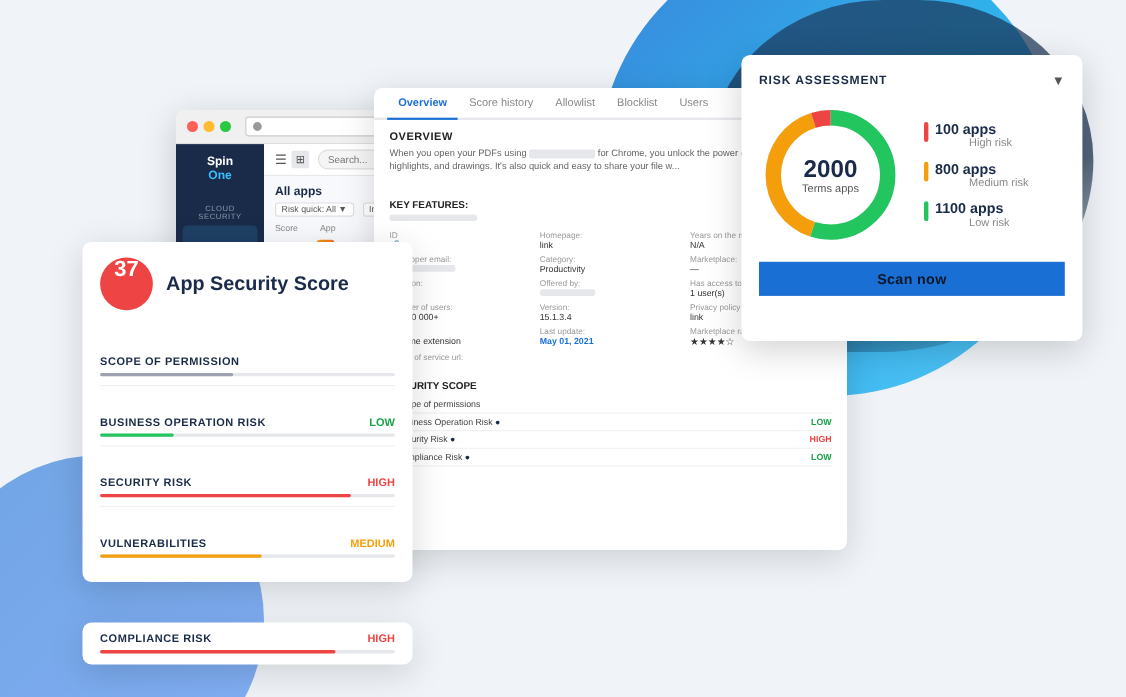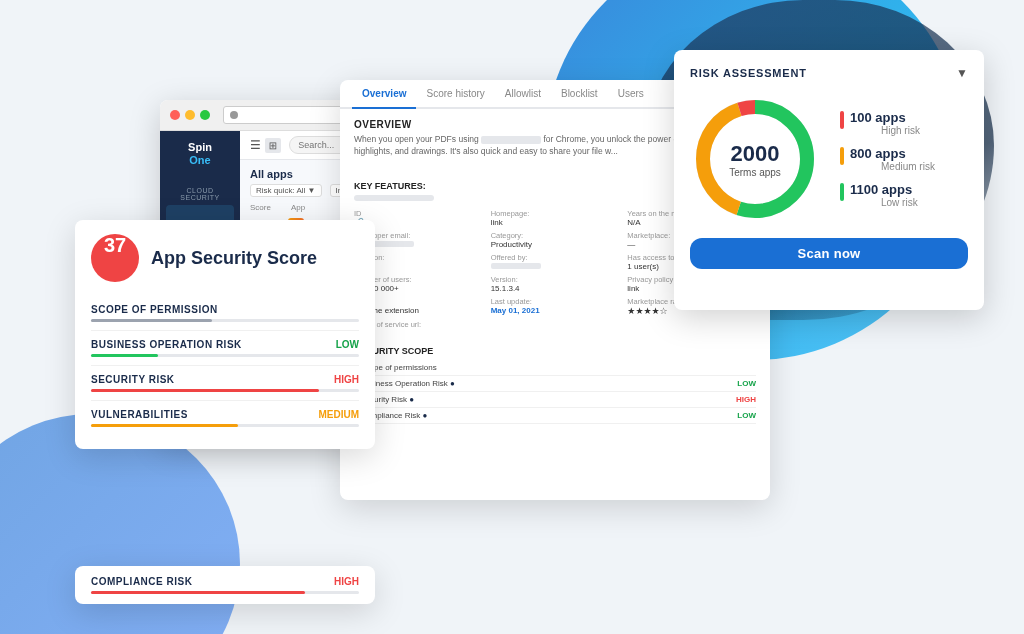--- a/index.html
+++ b/index.html
@@ -421,23 +421,23 @@
       font-size: 10px;
       color: #888;
       padding-left: 31px;
     }
     .scan-now-btn {
       display: block;
       width: 100%;
       margin-top: 14px;
       padding: 8px;
       background: #1a6fd4;
-      color: #ffffff;
+      color: #0f172a;
       border: none;
-      border-radius: 12px;
+      border-radius: 0;
       font-size: 13px;
       font-weight: 600;
       text-align: center;
       cursor: pointer;
       letter-spacing: 0.3px;
     }
 
     
     .score-card {
       position: absolute;
@@ -476,20 +476,21 @@
     }
     .risk-row {
       padding: 8px 0;
       border-bottom: 1px solid #f0f0f0;
     }
     .risk-row:last-child { border-bottom: none; }
     .risk-row-content {
       display: flex;
       justify-content: space-between;
       align-items: flex-start;
+      margin-top: 20px;
     }
     .risk-row-name {
       font-size: 10px;
       font-weight: 600;
       color: #1a2b4a;
       letter-spacing: 0.5px;
       text-transform: uppercase;
     }
     .risk-row-bar {
       height: 3px;

